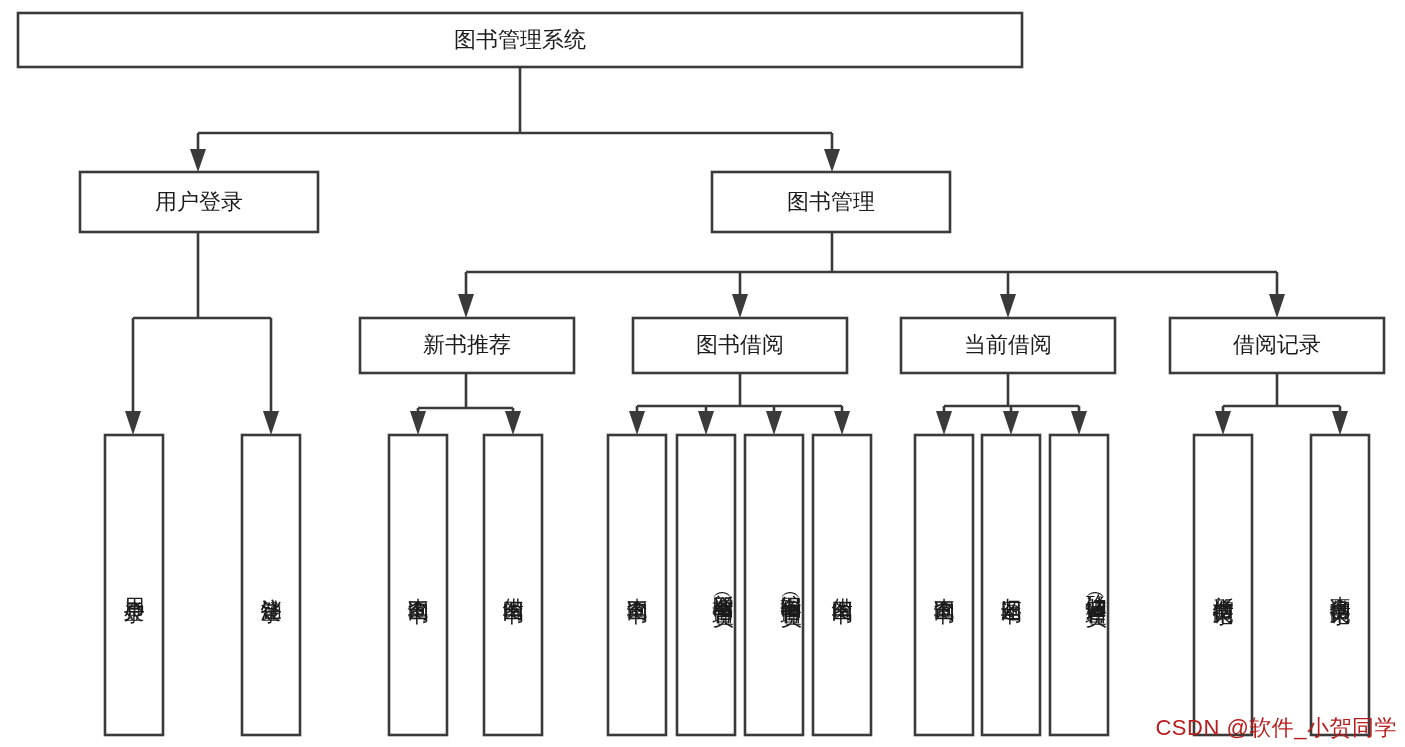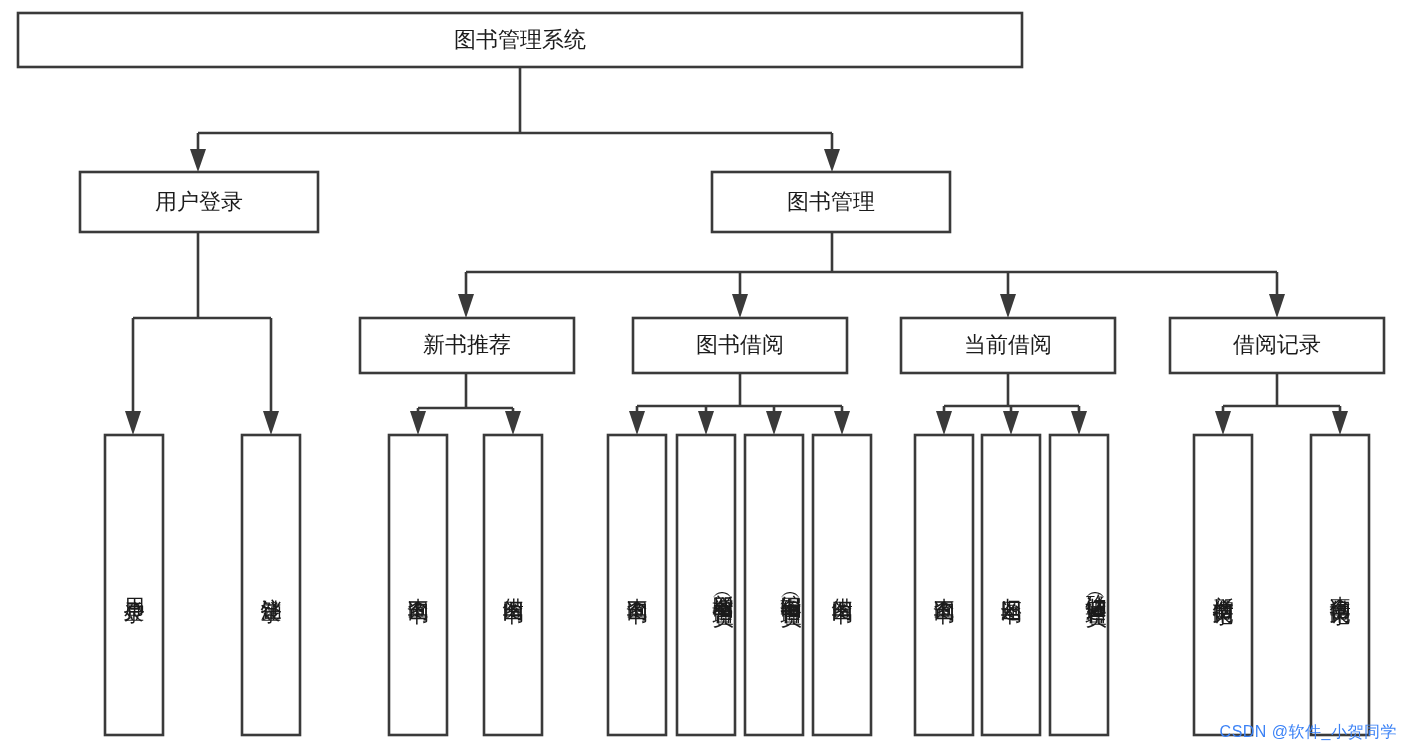--- a/index.html
+++ b/index.html
@@ -63,22 +63,22 @@
     display: flex;
     align-items: center;
     justify-content: center;
     pointer-events: none;
   }
   .watermark {
     position: absolute;
     right: 8px;
     bottom: 4px;
     font-family: "Liberation Sans", "DejaVu Sans", sans-serif;
-    font-size: 16px;
-    color: #3b82f6;
+    font-size: 22px;
+    color: #b91c1c;
     letter-spacing: 0.5px;
     white-space: nowrap;
     margin-top: 28px;
   }
 </style>
 </head>
 <body>
 
 <div id="diagram-root">
 

